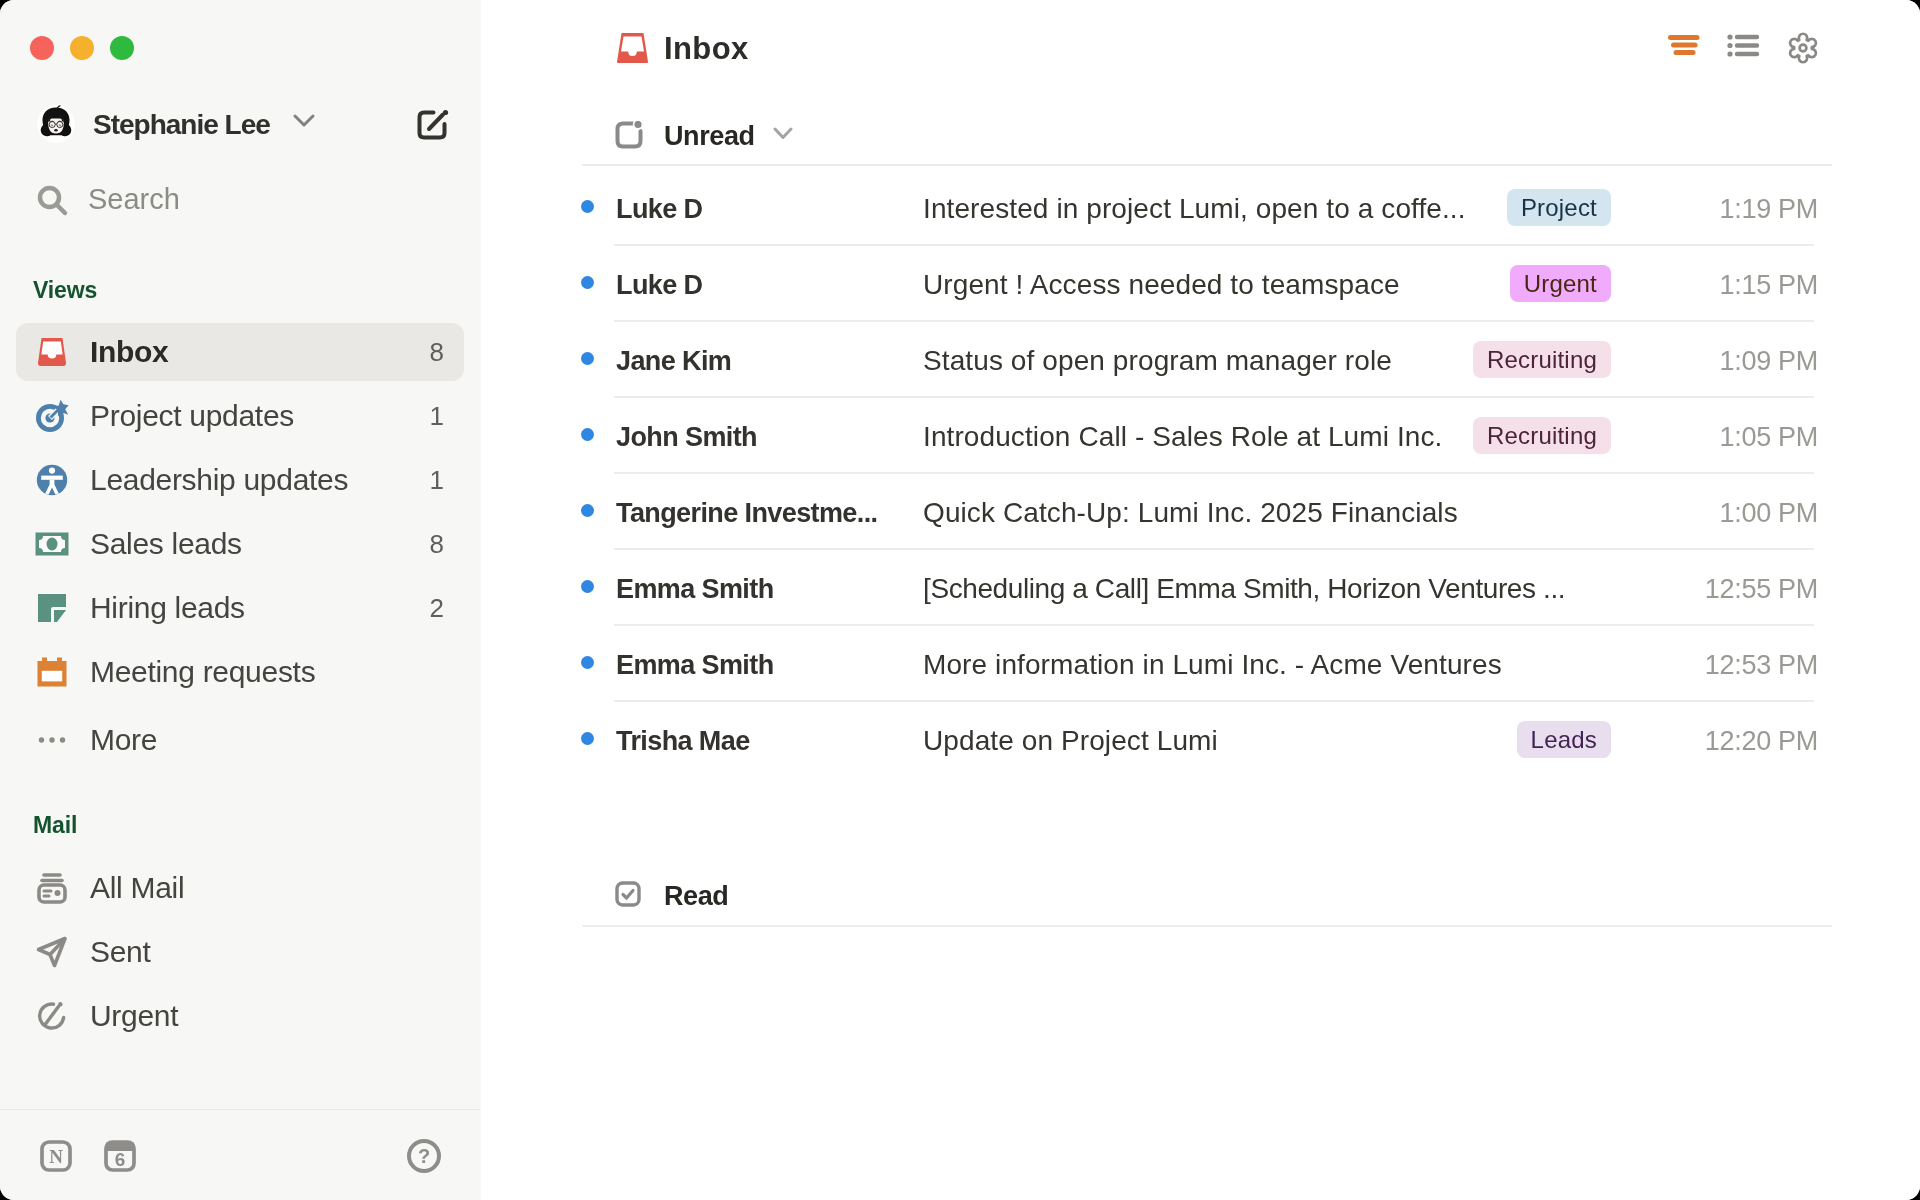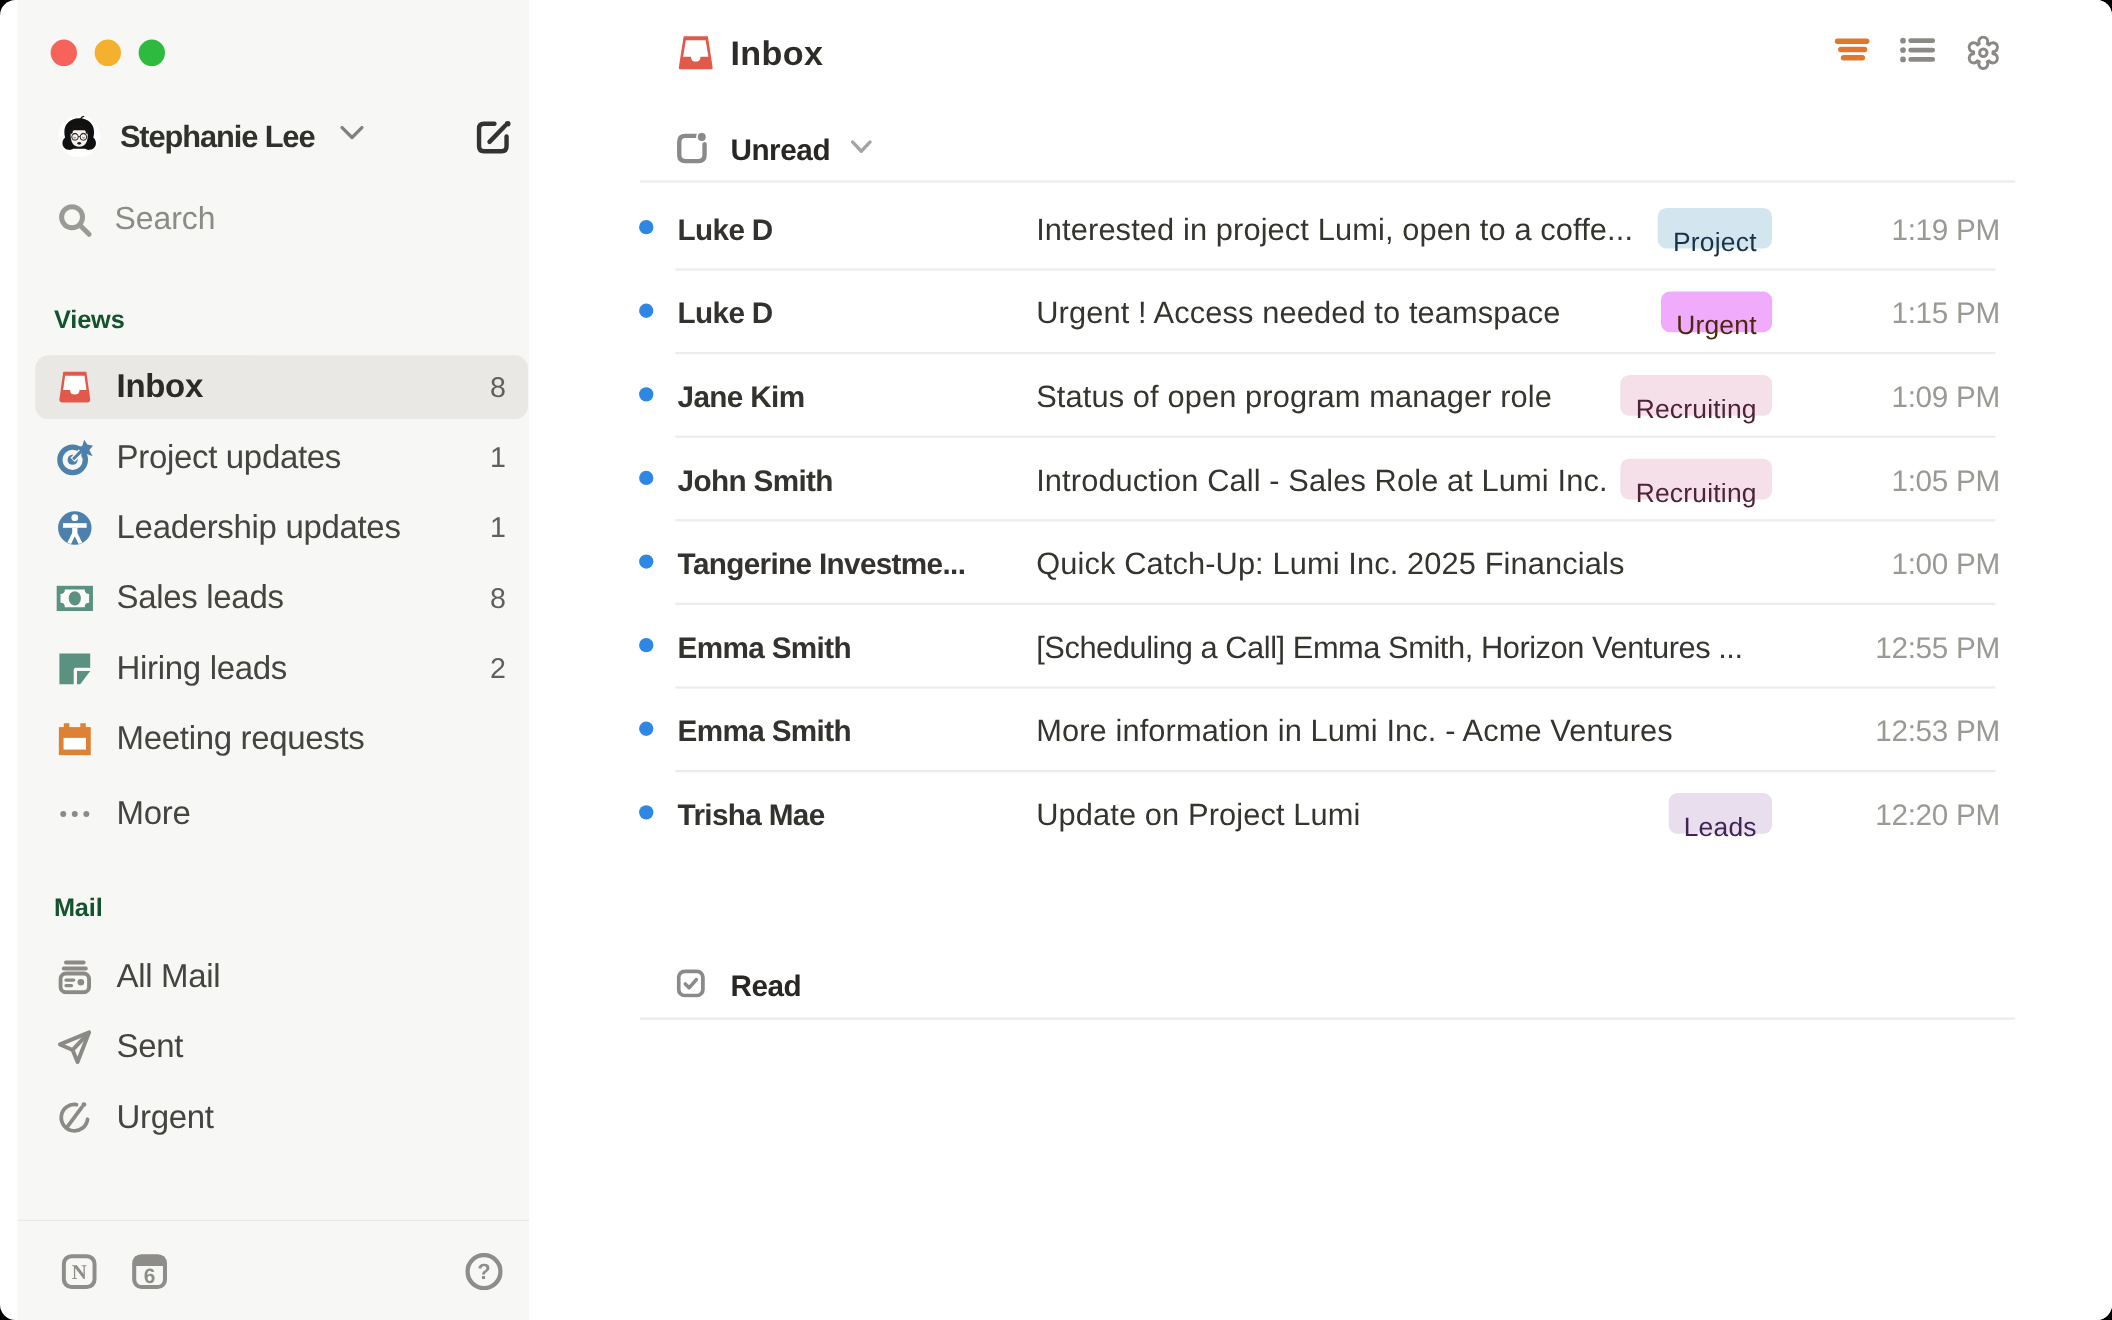--- a/index.html
+++ b/index.html
@@ -1,19 +1,19 @@
 <!DOCTYPE html>
 <html><head>
 <meta charset="utf-8">
 <style>
   * { margin:0; padding:0; box-sizing:border-box; }
   html,body { width:1920px; height:1200px; background:#000; overflow:hidden; }
   body { font-family:"Liberation Sans", sans-serif; }
   .window { position:absolute; left:0; top:0; width:1920px; height:1200px; border-radius:14px; overflow:hidden; background:#fff; }
-  .sidebar { position:absolute; left:16px; top:0; width:536px; height:1200px; background:#f7f7f5; border-right:1px solid #e9e8e6; }
+  .sidebar { position:absolute; left:0; top:0; width:536px; height:1200px; background:#f7f7f5; border-right:1px solid #e9e8e6; }
   .dot { position:absolute; border-radius:50%; }
   .tl-red { left:30px; top:36px; width:24px; height:24px; background:#f6635a; }
   .tl-yel { left:70px; top:36px; width:24px; height:24px; background:#f5b02d; }
   .tl-grn { left:110px; top:36px; width:24px; height:24px; background:#2eb93f; }
   .avatar { position:absolute; left:37px; top:105px; width:38px; height:38px; }
   .uname { position:absolute; left:93px; top:109px; font-size:28px; font-weight:700; color:#30302c; letter-spacing:-1.0px; }
   .uchev { position:absolute; left:293px; top:114px; }
   .compose { position:absolute; left:416px; top:108px; }
   .searchrow { position:absolute; left:0px; top:180px; width:480px; height:40px; }
   .searchtxt { position:absolute; left:88px; top:3px; font-size:29px; color:#8c8b86; }
@@ -34,22 +34,22 @@
   .autolabel .altxt { position:absolute; left:66px; top:14px; font-size:28px; color:#35342f; letter-spacing:-0.7px; }
   .hicons { position:absolute; top:0; }
   .unread-hdr { position:absolute; left:0; top:0; }
   .sechdr-txt { font-size:27px; font-weight:700; color:#282723; letter-spacing:-0.4px; position:absolute; }
   .hdrline { position:absolute; left:101px; width:1250px; height:2px; background:#ececeb; }
   .rows { position:absolute; left:0; top:169px; width:1439px; }
   .mrow { position:absolute; left:0; width:1439px; height:76px; }
   .mrow .sep { position:absolute; left:133px; bottom:-1px; width:1200px; height:2px; background:#ececeb; }
   .bdot { position:absolute; left:100px; top:31px; width:13px; height:13px; border-radius:50%; background:#2e87e2; }
   .sender { position:absolute; left:135px; top:25px; font-size:27px; font-weight:700; color:#33322e; letter-spacing:-0.6px; }
-  .subject { position:absolute; left:461px; top:24px; font-size:28px; color:#35342f; letter-spacing:0.1px; white-space:nowrap; }
-  .chip { position:absolute; top:20px; height:37px; border-radius:8px; font-size:24px; line-height:37px; padding:13px 14px; letter-spacing:0.2px; }
+  .subject { position:absolute; left:442px; top:24px; font-size:28px; color:#35342f; letter-spacing:0.1px; white-space:nowrap; }
+  .chip { position:absolute; top:20px; height:37px; border-radius:8px; font-size:24px; line-height:37px; padding:0 14px; letter-spacing:0.2px; }
   .time { position:absolute; right:102px; top:25px; font-size:27px; color:#9a9994; letter-spacing:-0.3px; }
   .chip-blue { background:#d3e5ef; color:#183347; }
   .chip-orange { background:#f0abfc; color:#49290e; }
   .chip-pink { background:#f5e0e9; color:#4c2337; }
   .chip-purple { background:#e8deee; color:#412454; }
 </style>
 </head>
 <body>
 <div class="window">
   <div class="sidebar">

